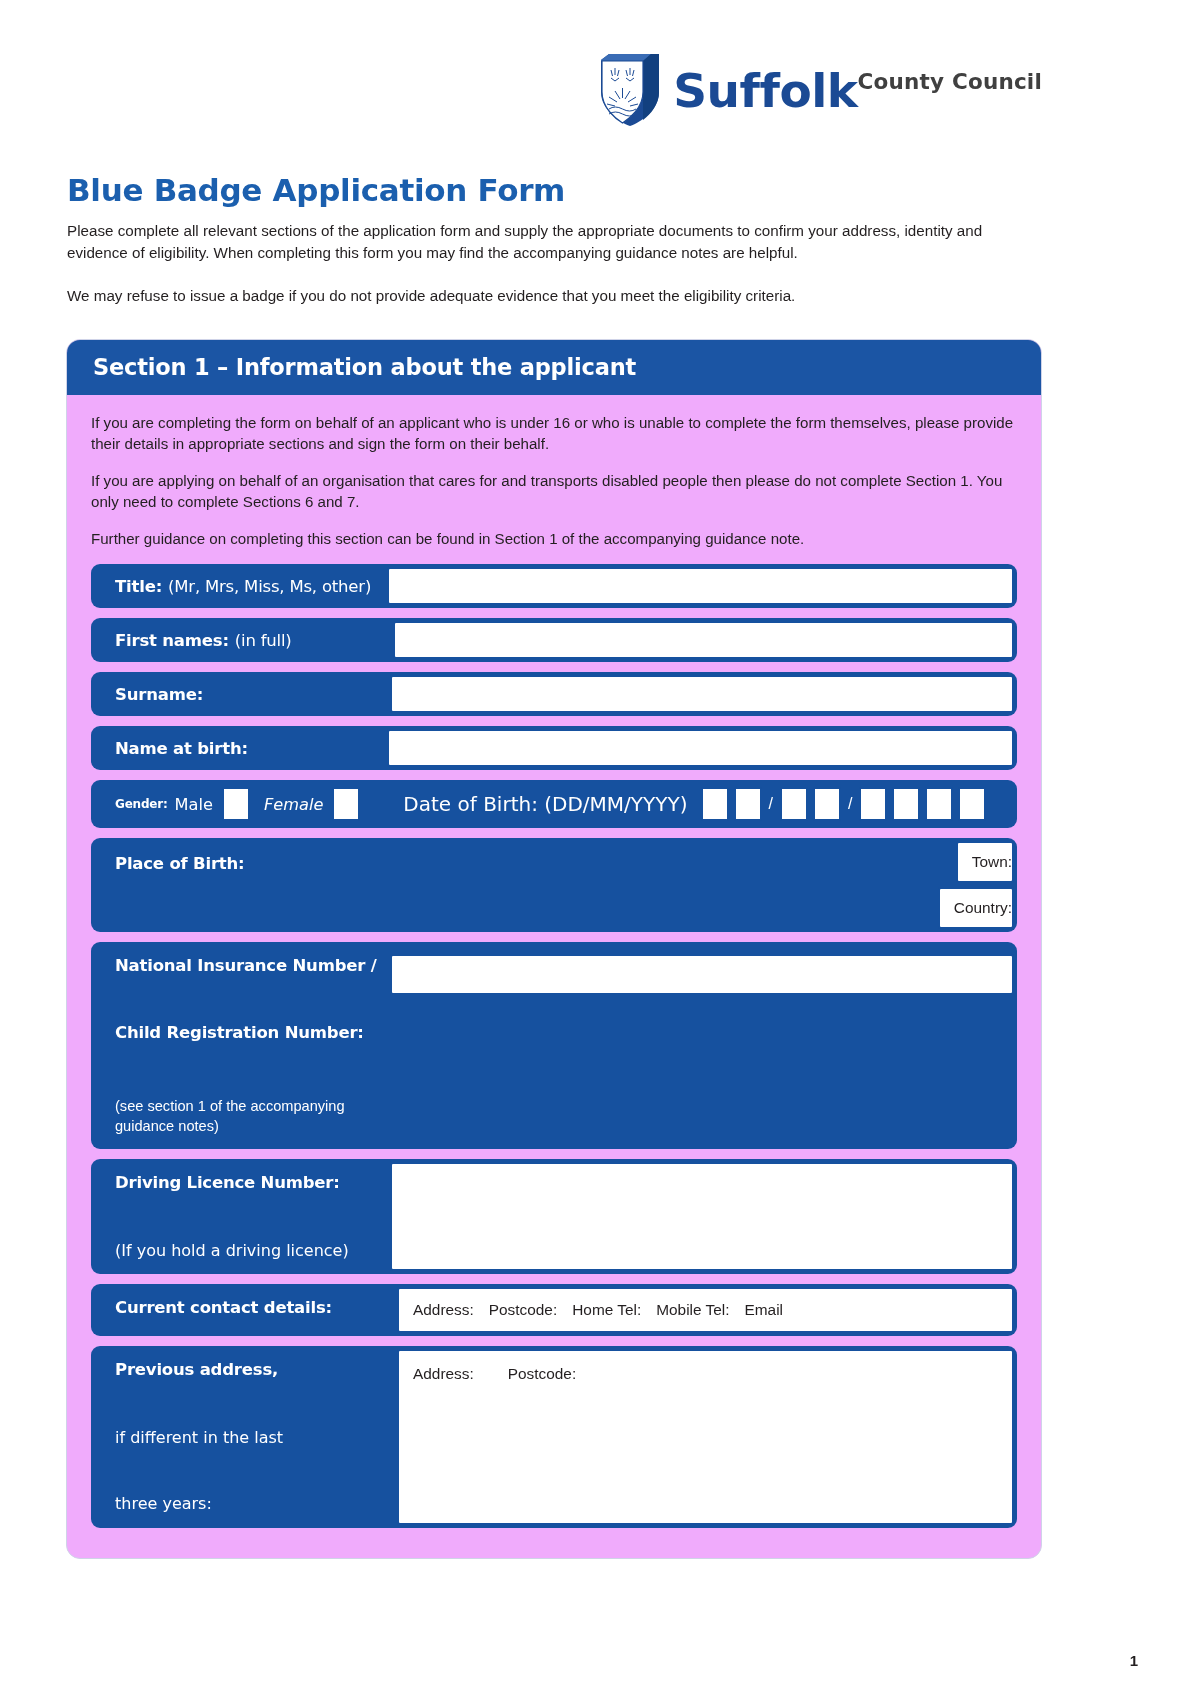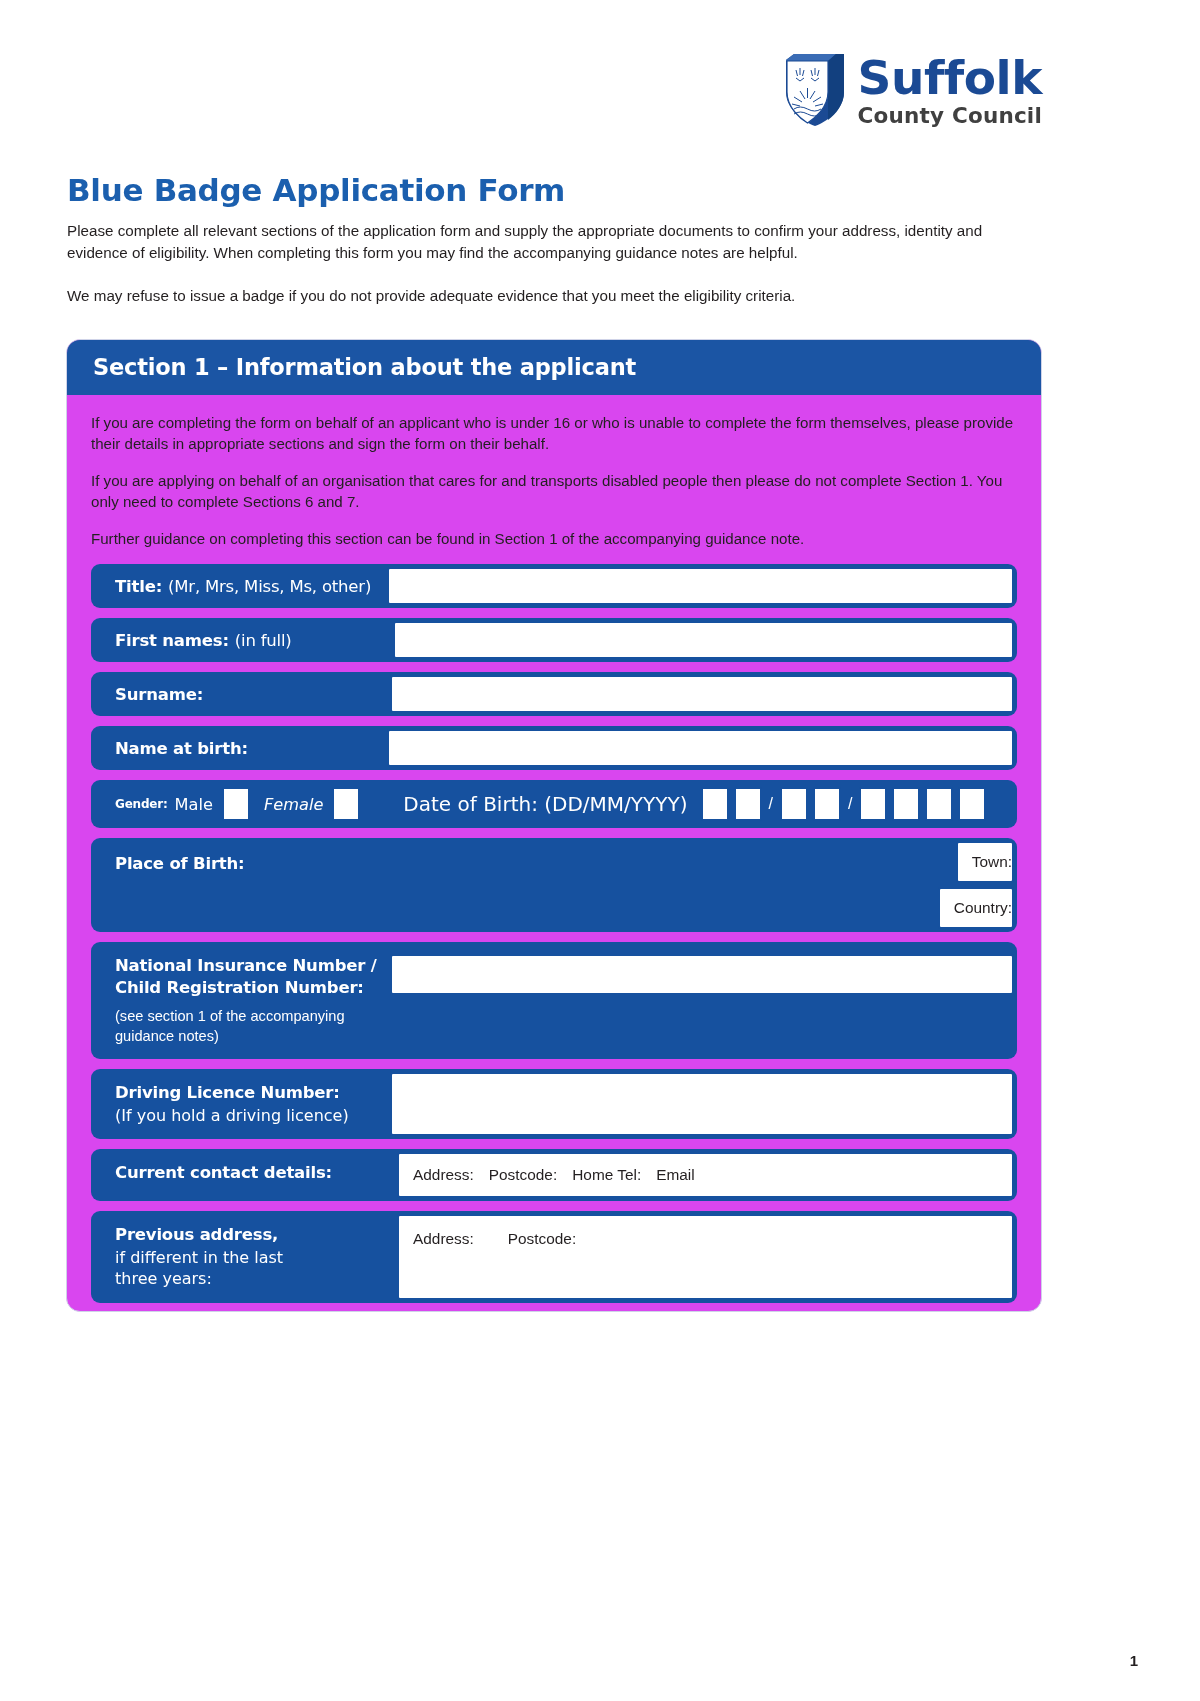--- a/index.html
+++ b/index.html
@@ -21,21 +21,21 @@
   
   .logo-area {
     position: absolute;
     top: 52px;
     right: 158px;
     display: flex;
     align-items: center;
     gap: 12px;
   }
   .crest { width: 62px; height: 76px; display: block; }
-  .logo-words { display: flex; flex-direction: column; line-height: 1; }
+  .logo-words { display: flex; flex-direction: row; line-height: 1; }
   .logo-top {
     font-size: 47px;
     font-weight: bold;
     color: #1b4a94;
     letter-spacing: -0.5px;
     font-family: "DejaVu Sans", sans-serif;
   }
   .logo-bottom {
     font-size: 21.5px;
     font-weight: bold;
@@ -69,24 +69,24 @@
   }
   .intro .p1 { position: absolute; top: 48px; left: 0; width: 958px; }
   .intro .p2 { position: absolute; top: 113px; left: 0; width: 958px; }
 
   
   .section-card {
     position: absolute;
     top: 339px;
     left: 66px;
     width: 976px;
-    background: #d946ef;
+    background: #f0abfc;
     border-radius: 14px;
     border: 1px solid #cfd3e8;
-    padding-bottom: 8px;
+    padding-bottom: 30px;
   }
   .section-header {
     background: #1b55a4;
     color: #ffffff;
     border-radius: 13px 13px 0 0;
     padding: 14px 26px 15px 26px;
     font-size: 22.5px;
     font-weight: bold;
     letter-spacing: -0.2px;
     font-family: "DejaVu Sans", sans-serif;
@@ -124,20 +124,21 @@
   }
   .label .light { font-weight: normal; margin-left: 6px; }
   .label-col {
     color: #ffffff;
     font-family: "DejaVu Sans", sans-serif;
     padding: 13px 10px 13px 24px;
     display: flex;
     flex-direction: column;
     justify-content: flex-start;
     flex: 0 0 auto;
+    gap: 45px;
   }
   .label-col .strong { font-size: 16.5px; font-weight: bold; letter-spacing: -0.2px; line-height: 1.35; }
   .label-col .sub { font-size: 16px; font-weight: normal; line-height: 1.35; }
   .label-col .note { font-size: 14.6px; font-weight: normal; line-height: 1.4; margin-top: 6px;
                      font-family: "Liberation Sans", sans-serif; }
 
   .field {
     flex: 1 1 auto;
     background: #ffffff;
     border: 2px solid #16519f;
@@ -344,20 +345,21 @@
         </div>
 
         <div class="row tall">
           <div class="label-col" style="flex:0 0 306px;">
             <span class="strong">Current contact details:</span>
           </div>
           <div class="stackbox">
             <span class="line">Address:</span>
             <span class="line">Postcode:</span>
             <span class="line">Home Tel:</span>
+            <span class="line">Mobile Tel:</span>
             <span class="line">Email</span>
           </div>
         </div>
 
         <div class="row tall" style="margin-bottom:0;">
           <div class="label-col" style="flex:0 0 306px;">
             <span class="strong">Previous address,</span>
             <span class="sub">if different in the last</span>
             <span class="sub">three years:</span>
           </div>

